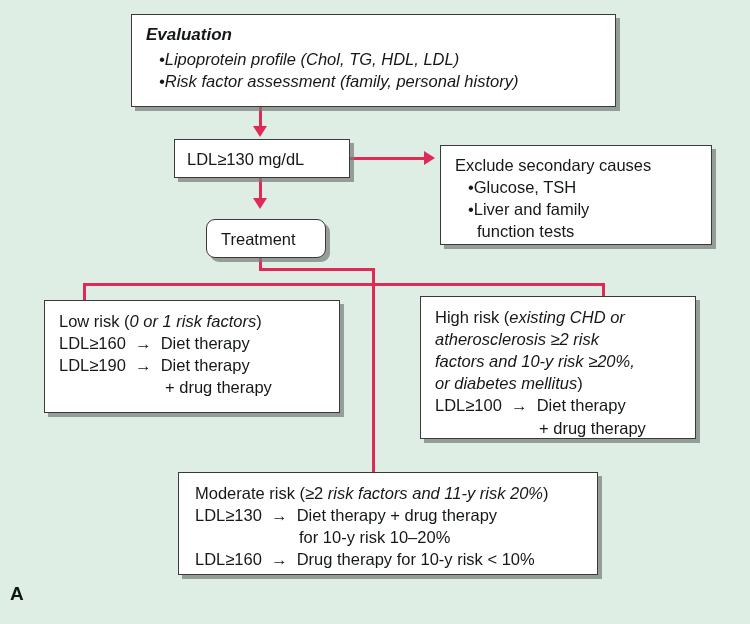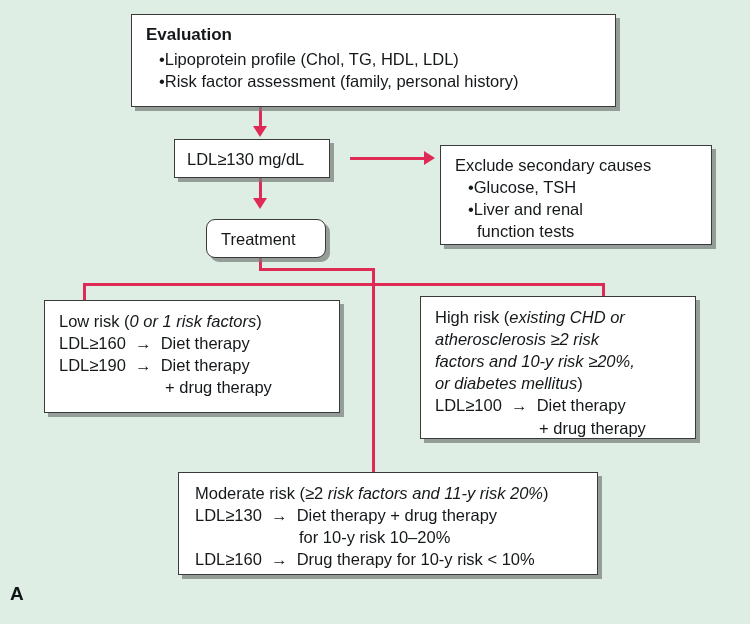--- a/index.html
+++ b/index.html
@@ -32,26 +32,27 @@
     line-height: 1.34;
     z-index: 5;
   }
   .box .ln { white-space: pre; }
   .ital { font-style: italic; }
 
   
   #box-evaluation {
     left: 131px; top: 14px; width: 485px; height: 93px;
     padding: 9px 10px 0 14px;
+    font-style: italic;
   }
   #box-evaluation .title { font-weight: bold; font-size: 17px; margin-bottom: 1px; }
   #box-evaluation .bullet-line { padding-left: 13px; }
 
   #box-ldl {
-    left: 174px; top: 139px; width: 156px; height: 39px;
+    left: 174px; top: 139px; width: 176px; height: 39px;
     padding: 8px 0 0 12px;
   }
 
   #box-exclude {
     left: 440px; top: 145px; width: 272px; height: 100px;
     padding: 8px 0 0 14px;
   }
   #box-exclude .bullet-line { padding-left: 13px; }
   #box-exclude .cont-line { padding-left: 22px; }
 
@@ -138,21 +139,21 @@
     <div class="ln bullet-line">•Risk factor assessment (family, personal history)</div>
   </div>
 
   <div class="box" id="box-ldl">
     <div class="ln">LDL≥130 mg/dL</div>
   </div>
 
   <div class="box" id="box-exclude">
     <div class="ln">Exclude secondary causes</div>
     <div class="ln bullet-line">•Glucose, TSH</div>
-    <div class="ln bullet-line">•Liver and renal</div>
+    <div class="ln bullet-line">•Liver and family</div>
     <div class="ln cont-line">function tests</div>
   </div>
 
   <div class="box" id="box-treatment">
     <div class="ln">Treatment</div>
   </div>
 
   <div class="box" id="box-low">
     <div class="ln"><span>Low risk (</span><span class="ital">0 or 1 risk factors</span><span>)</span></div>
     <div class="ln">LDL≥160  →  Diet therapy</div>

